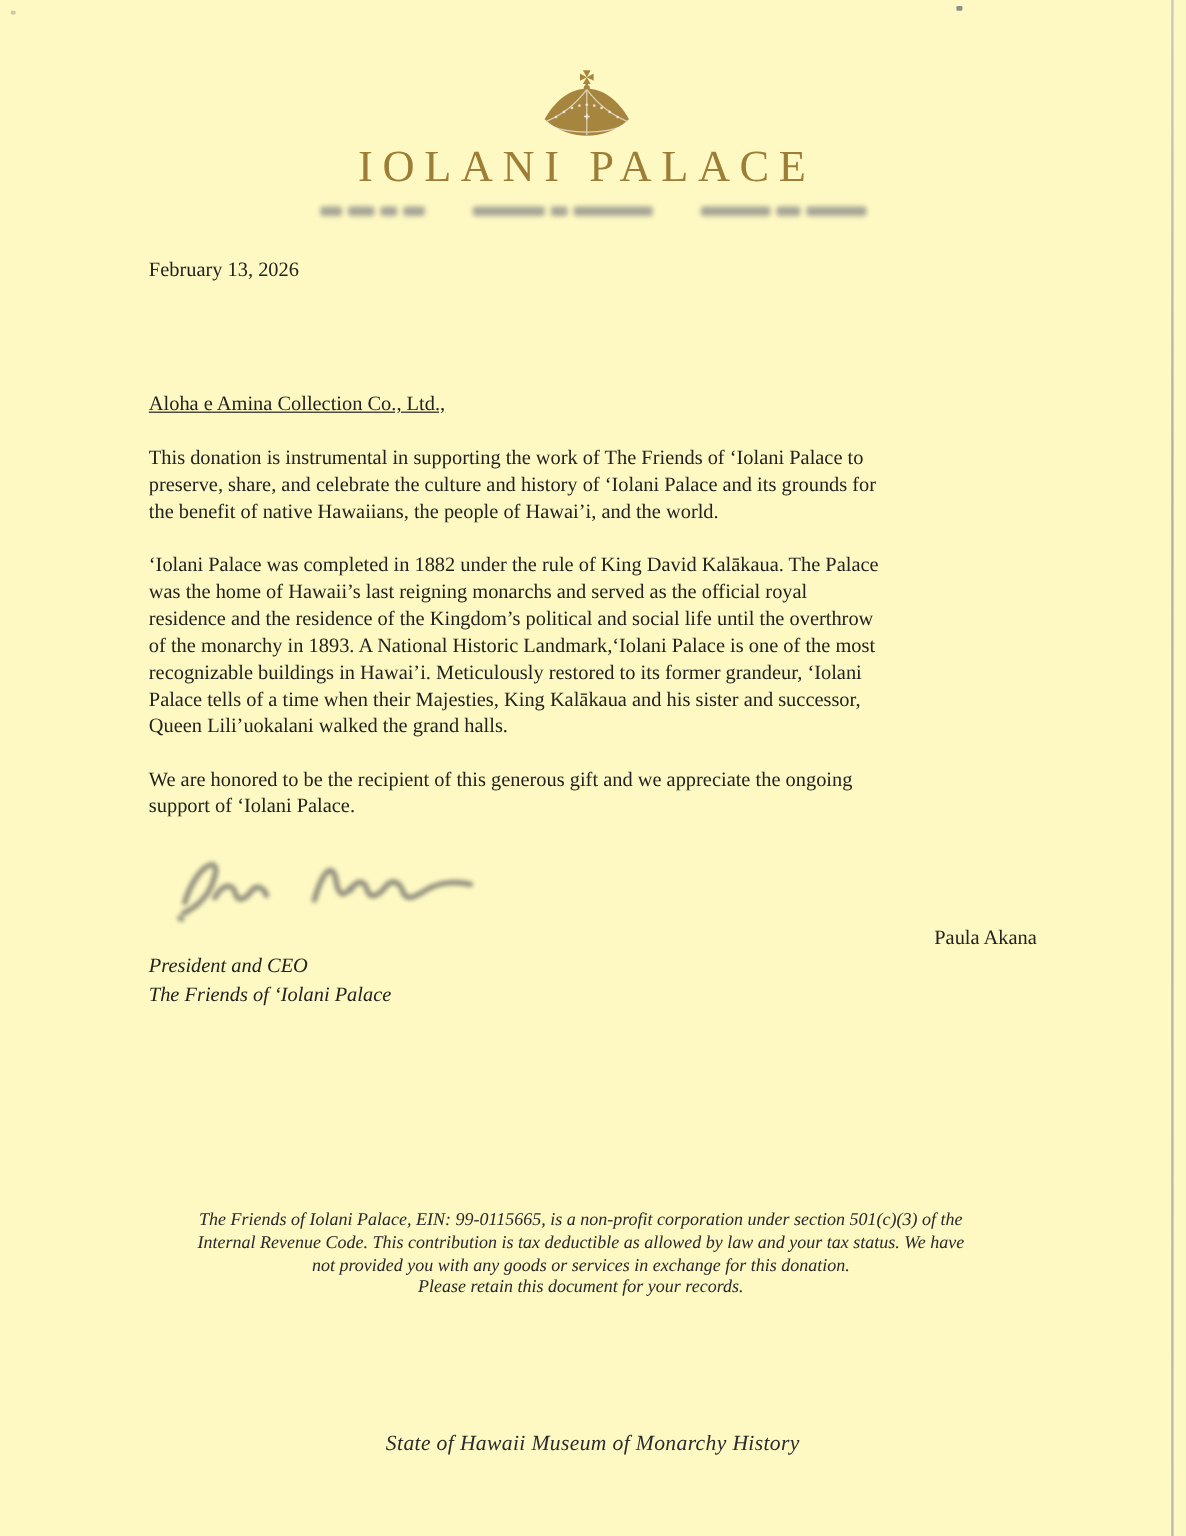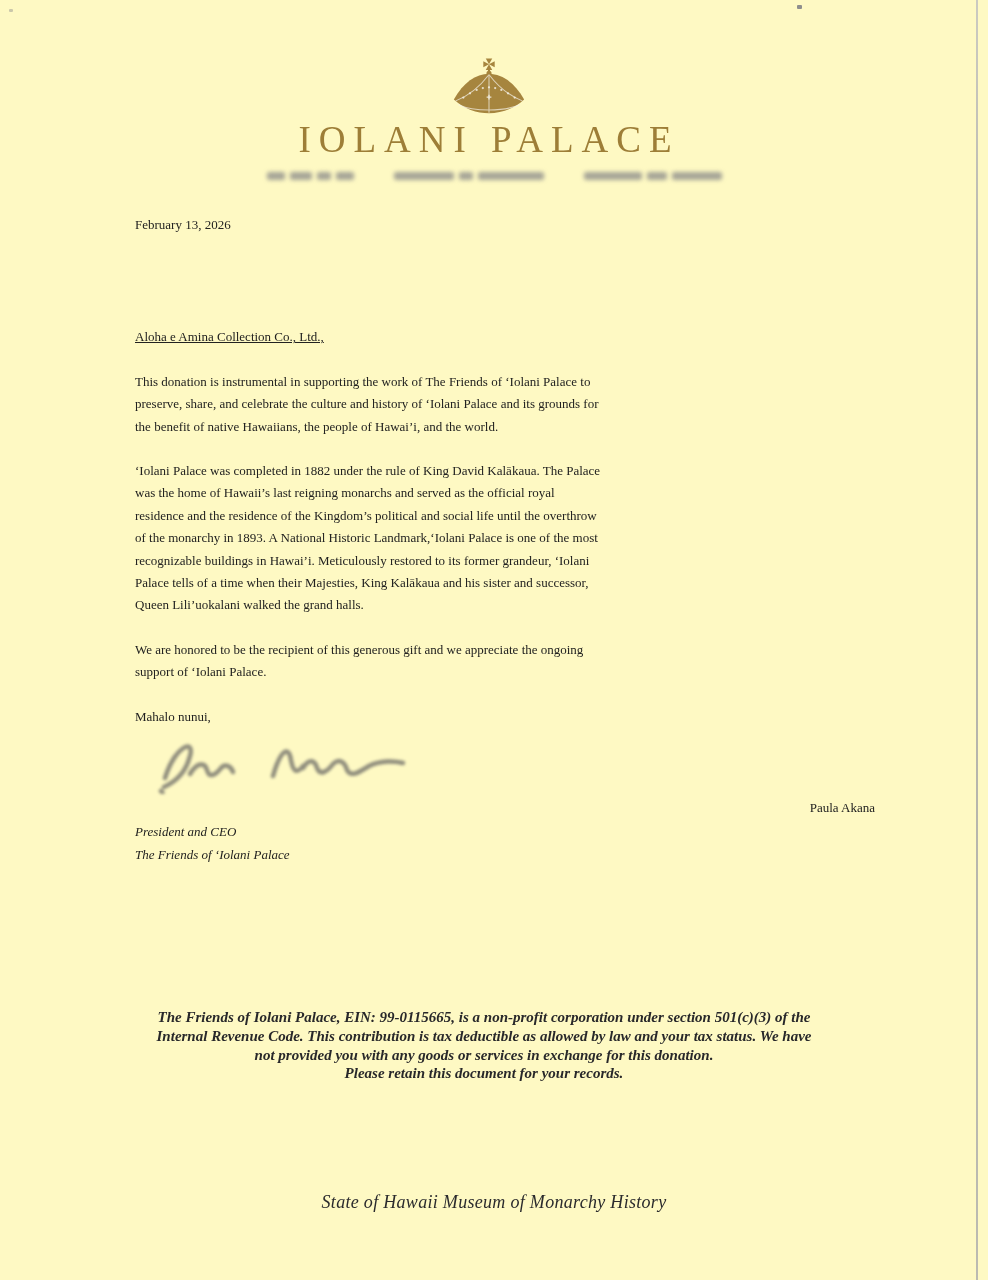--- a/index.html
+++ b/index.html
@@ -31,37 +31,37 @@
   .addr-row{
     position:absolute;top:171px;left:0;width:100%;
     display:flex;justify-content:center;gap:40px;
     filter:blur(2.3px);
   }
   .addr-seg{display:flex;gap:5px;align-items:center;height:10px;}
   .bar{height:8px;background:#90908c;border-radius:2px;opacity:.8;}
 
   
   .body-block{
-    position:absolute;left:135px;top:214px;width:740px;
-    font-size:13px;line-height:22.4px;
+    position:absolute;left:124px;top:214px;width:740px;
+    font-size:17px;line-height:22.4px;
   }
   .body-block p{margin:0;}
   .date{margin-bottom:90px !important;}
   .salutation{margin-bottom:22px !important;text-decoration:underline;}
   .para{margin-bottom:22px !important;white-space:pre-line;}
   .closing{margin-bottom:4px !important;}
   .sig-svg{display:block;margin:2px 0 0 10px;filter:blur(1.8px);opacity:.62;}
   .sig-name{margin-top:2px !important;line-height:23.5px;text-align:right;}
   .sig-title,.sig-org{font-style:italic;line-height:23.5px;}
 
   
   .disclaimer{
     position:absolute;left:114px;top:1008px;width:740px;margin:0;
     text-align:center;font-style:italic;font-size:15px;line-height:18.8px;
-    white-space:pre-line;color:#28282a;font-weight:bold;
+    white-space:pre-line;color:#28282a;
   }
   .museum{
     position:absolute;left:0;top:1192px;width:100%;margin:0;
     text-align:center;font-style:italic;font-size:18px;letter-spacing:.3px;
     color:#2b2b2d;
   }
 </style>
 </head>
 <body>
 
@@ -136,21 +136,20 @@
     <p class="para">‘Iolani Palace was completed in 1882 under the rule of King David Kalākaua. The Palace
 was the home of Hawaii’s last reigning monarchs and served as the official royal
 residence and the residence of the Kingdom’s political and social life until the overthrow
 of the monarchy in 1893. A National Historic Landmark,‘Iolani Palace is one of the most
 recognizable buildings in Hawai’i. Meticulously restored to its former grandeur, ‘Iolani
 Palace tells of a time when their Majesties, King Kalākaua and his sister and successor,
 Queen Lili’uokalani walked the grand halls.</p>
     <p class="para">We are honored to be the recipient of this generous gift and we appreciate the ongoing
 support of ‘Iolani Palace.</p>
 
-    <p class="closing">Mahalo nunui,</p>
 
     <svg class="sig-svg" width="270" height="62" viewBox="0 0 270 62" xmlns="http://www.w3.org/2000/svg" fill="none" stroke="#4c4c52" stroke-width="4.5" stroke-linecap="round" stroke-linejoin="round">
       <path d="M20 46 C30 14 50 6 45 24 C41 40 30 50 19 55"></path>
       <path d="M16 59 l1.5 1.5"></path>
       <path d="M45 42 C52 30 60 30 62 38 C64 46 70 44 76 36 C80 31 86 34 88 40"></path>
       <path d="M128 44 C136 16 144 14 146 28 C148 40 152 42 158 34"></path>
       <path d="M158 36 C164 26 170 28 172 36 C175 44 182 40 188 32 C194 26 200 30 202 38 C206 46 214 40 224 34 C236 28 250 29 258 31"></path>
     </svg>
 
     <p class="sig-name">Paula Akana</p>

